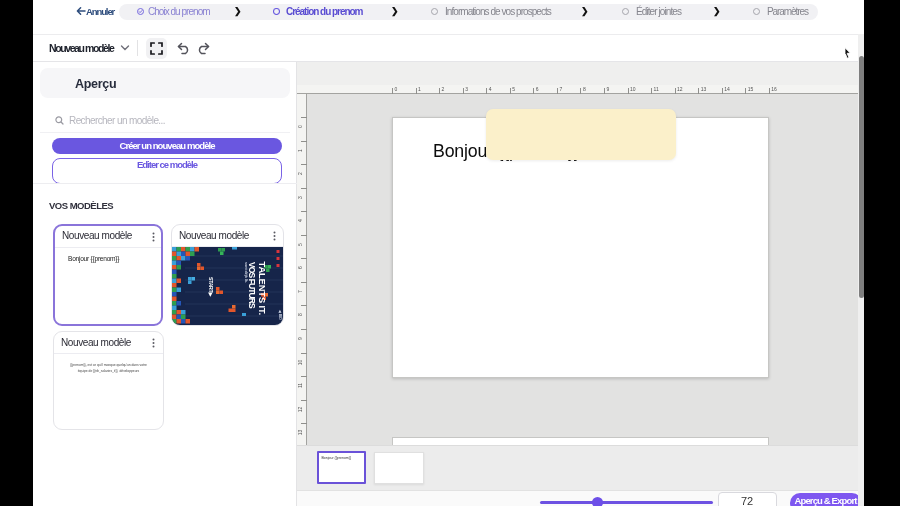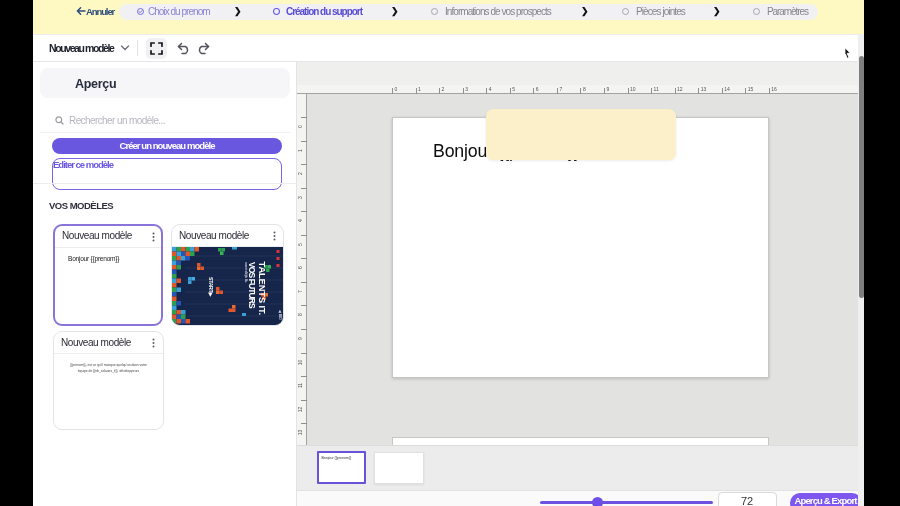--- a/index.html
+++ b/index.html
@@ -1,19 +1,19 @@
 <!DOCTYPE html>
 <html><head><meta charset="utf-8">
 <style>
 *{margin:0;padding:0;box-sizing:border-box}
 svg{display:block}
 html,body{width:900px;height:506px;overflow:hidden}
 body{background:#000;position:relative;font-family:"Liberation Sans",sans-serif}
 .abs{position:absolute}
-#app{position:absolute;left:33px;top:0;width:831px;height:506px;background:#fef9c3;overflow:hidden}
+#app{position:absolute;left:33px;top:0;width:831px;height:506px;background:#ffffff;overflow:hidden}
 
 #pill{left:86px;top:4px;width:699px;height:16px;border-radius:8px;background:#f1f1f4}
 .stp{font-size:10px;white-space:nowrap;top:6px;line-height:11px}
 .chev{top:6px;font-size:9px;line-height:11px;font-weight:700;color:#111}
 
 #tbar{left:0;top:34px;width:831px;height:28px;background:#fff;border-top:1px solid #ececee;border-bottom:1px solid #e5e5e8}
 
 #sbar{left:0;top:62px;width:264px;height:444px;background:#fff;border-right:1px solid #e3e3e5}
 .card{background:#fff;border-radius:9px}
 .chead{position:absolute;left:0;top:0;right:0;height:22px;border-bottom:1px solid #ececf1;font-size:10px;letter-spacing:-0.4px;color:#2b2b35;font-weight:500}
@@ -43,35 +43,35 @@
         <path d="M2.1 3.6 3.1 4.6l1.8-2" fill="none" stroke="#7668df" stroke-width="1" stroke-linecap="round" stroke-linejoin="round"></path>
       </svg>
   </div>
   <div class="abs stp" style="left:115px;color:#8a82d2;font-weight:500;letter-spacing:-0.97px">Choix du prenom</div>
   <div class="abs chev" style="left:201px">❯</div>
   <div class="abs" style="left:240px;top:7.5px;width:7px;height:7px">
     <svg width="7" height="7" viewBox="0 0 7 7">
         <circle cx="3.5" cy="3.5" r="3" fill="none" stroke="#6b5ce0" stroke-width="1.1"></circle>
       </svg>
   </div>
-  <div class="abs stp" style="left:253px;color:#5a4cd2;font-weight:700;letter-spacing:-1.03px">Création du support</div>
+  <div class="abs stp" style="left:253px;color:#5a4cd2;font-weight:700;letter-spacing:-1.03px">Création du prenom</div>
   <div class="abs chev" style="left:358px">❯</div>
   <div class="abs" style="left:398px;top:7.5px;width:7px;height:7px">
     <svg width="7" height="7" viewBox="0 0 7 7">
         <circle cx="3.5" cy="3.5" r="3" fill="none" stroke="#a4a4ac" stroke-width="1"></circle>
       </svg>
   </div>
   <div class="abs stp" style="left:412px;color:#85858d;letter-spacing:-0.95px">Informations de vos prospects</div>
   <div class="abs chev" style="left:548px">❯</div>
   <div class="abs" style="left:589px;top:7.5px;width:7px;height:7px">
     <svg width="7" height="7" viewBox="0 0 7 7">
         <circle cx="3.5" cy="3.5" r="3" fill="none" stroke="#a4a4ac" stroke-width="1"></circle>
       </svg>
   </div>
-  <div class="abs stp" style="left:603px;color:#85858d;letter-spacing:-0.91px">Pièces jointes</div>
+  <div class="abs stp" style="left:603px;color:#85858d;letter-spacing:-0.91px">Éditer jointes</div>
   <div class="abs chev" style="left:680px">❯</div>
   <div class="abs" style="left:720px;top:7.5px;width:7px;height:7px">
     <svg width="7" height="7" viewBox="0 0 7 7">
         <circle cx="3.5" cy="3.5" r="3" fill="none" stroke="#a4a4ac" stroke-width="1"></circle>
       </svg>
   </div>
   <div class="abs stp" style="left:734px;color:#85858d;letter-spacing:-1.07px">Paramètres</div>
 
   <div class="abs" id="tbar"></div>
   <div class="abs" style="left:16px;top:43px;font-size:10.5px;line-height:11px;font-weight:700;letter-spacing:-1.4px;color:#20242e">Nouveau modèle</div>
@@ -105,21 +105,21 @@
     <div class="abs" style="left:42px;top:16px;font-size:12.5px;line-height:13px;font-weight:700;letter-spacing:-0.3px;color:#272c3c">Aperçu</div>
     <div class="abs" style="left:22px;top:54px">
         <svg width="9" height="9" viewBox="0 0 9 9" fill="none" stroke="#9a9aa2" stroke-width="1.2" stroke-linecap="round">
           <circle cx="3.8" cy="3.8" r="2.9"></circle>
           <path d="M6 6l2 2"></path>
         </svg>
       </div>
     <div class="abs" style="left:36px;top:53px;font-size:10px;line-height:11px;letter-spacing:-0.59px;color:#b6b6be">Rechercher un modèle...</div>
     <div class="abs" style="left:7px;top:70px;width:250px;height:1px;background:#f0f0f3"></div>
     <div class="abs" style="left:19px;top:76px;width:230px;height:16px;background:#6a57e0;border-radius:8px;text-align:center;font-size:9.5px;font-weight:600;letter-spacing:-0.94px;color:#fff;line-height:16px">Créer un nouveau modèle</div>
-    <div class="abs" style="left:19px;top:96px;width:230px;height:32px;background:#fff;border:1.5px solid #7a63e6;border-radius:8px;font-size:9.5px;font-weight:600;letter-spacing:-1px;color:#6a57e0;line-height:12px">Editer ce modèle</div>
+    <div class="abs" style="left:19px;top:96px;width:230px;height:26px;background:#fff;border:1.5px solid #7a63e6;border-radius:8px;text-align:center;font-size:9.5px;font-weight:600;letter-spacing:-1px;color:#6a57e0;line-height:12px">Editer ce modèle</div>
     <div class="abs" style="left:0;top:121px;width:264px;height:1px;background:#ededf0"></div>
     <div class="abs" style="left:16px;top:138px;font-size:9.5px;font-weight:800;letter-spacing:-0.5px;color:#30303c">VOS MODÈLES</div>
 
     <div class="abs card" style="left:20px;top:162px;width:110px;height:102px;border:2px solid #8a74da">
       <div class="chead" style="line-height:20px;padding-left:7px">Nouveau modèle</div>
       <div class="dots3" style="left:97px">
           <svg width="3" height="10" viewBox="0 0 3 10" fill="#5a5a62">
             <circle cx="1.5" cy="1.6" r="1"></circle>
             <circle cx="1.5" cy="5" r="1"></circle>
             <circle cx="1.5" cy="8.4" r="1"></circle>

